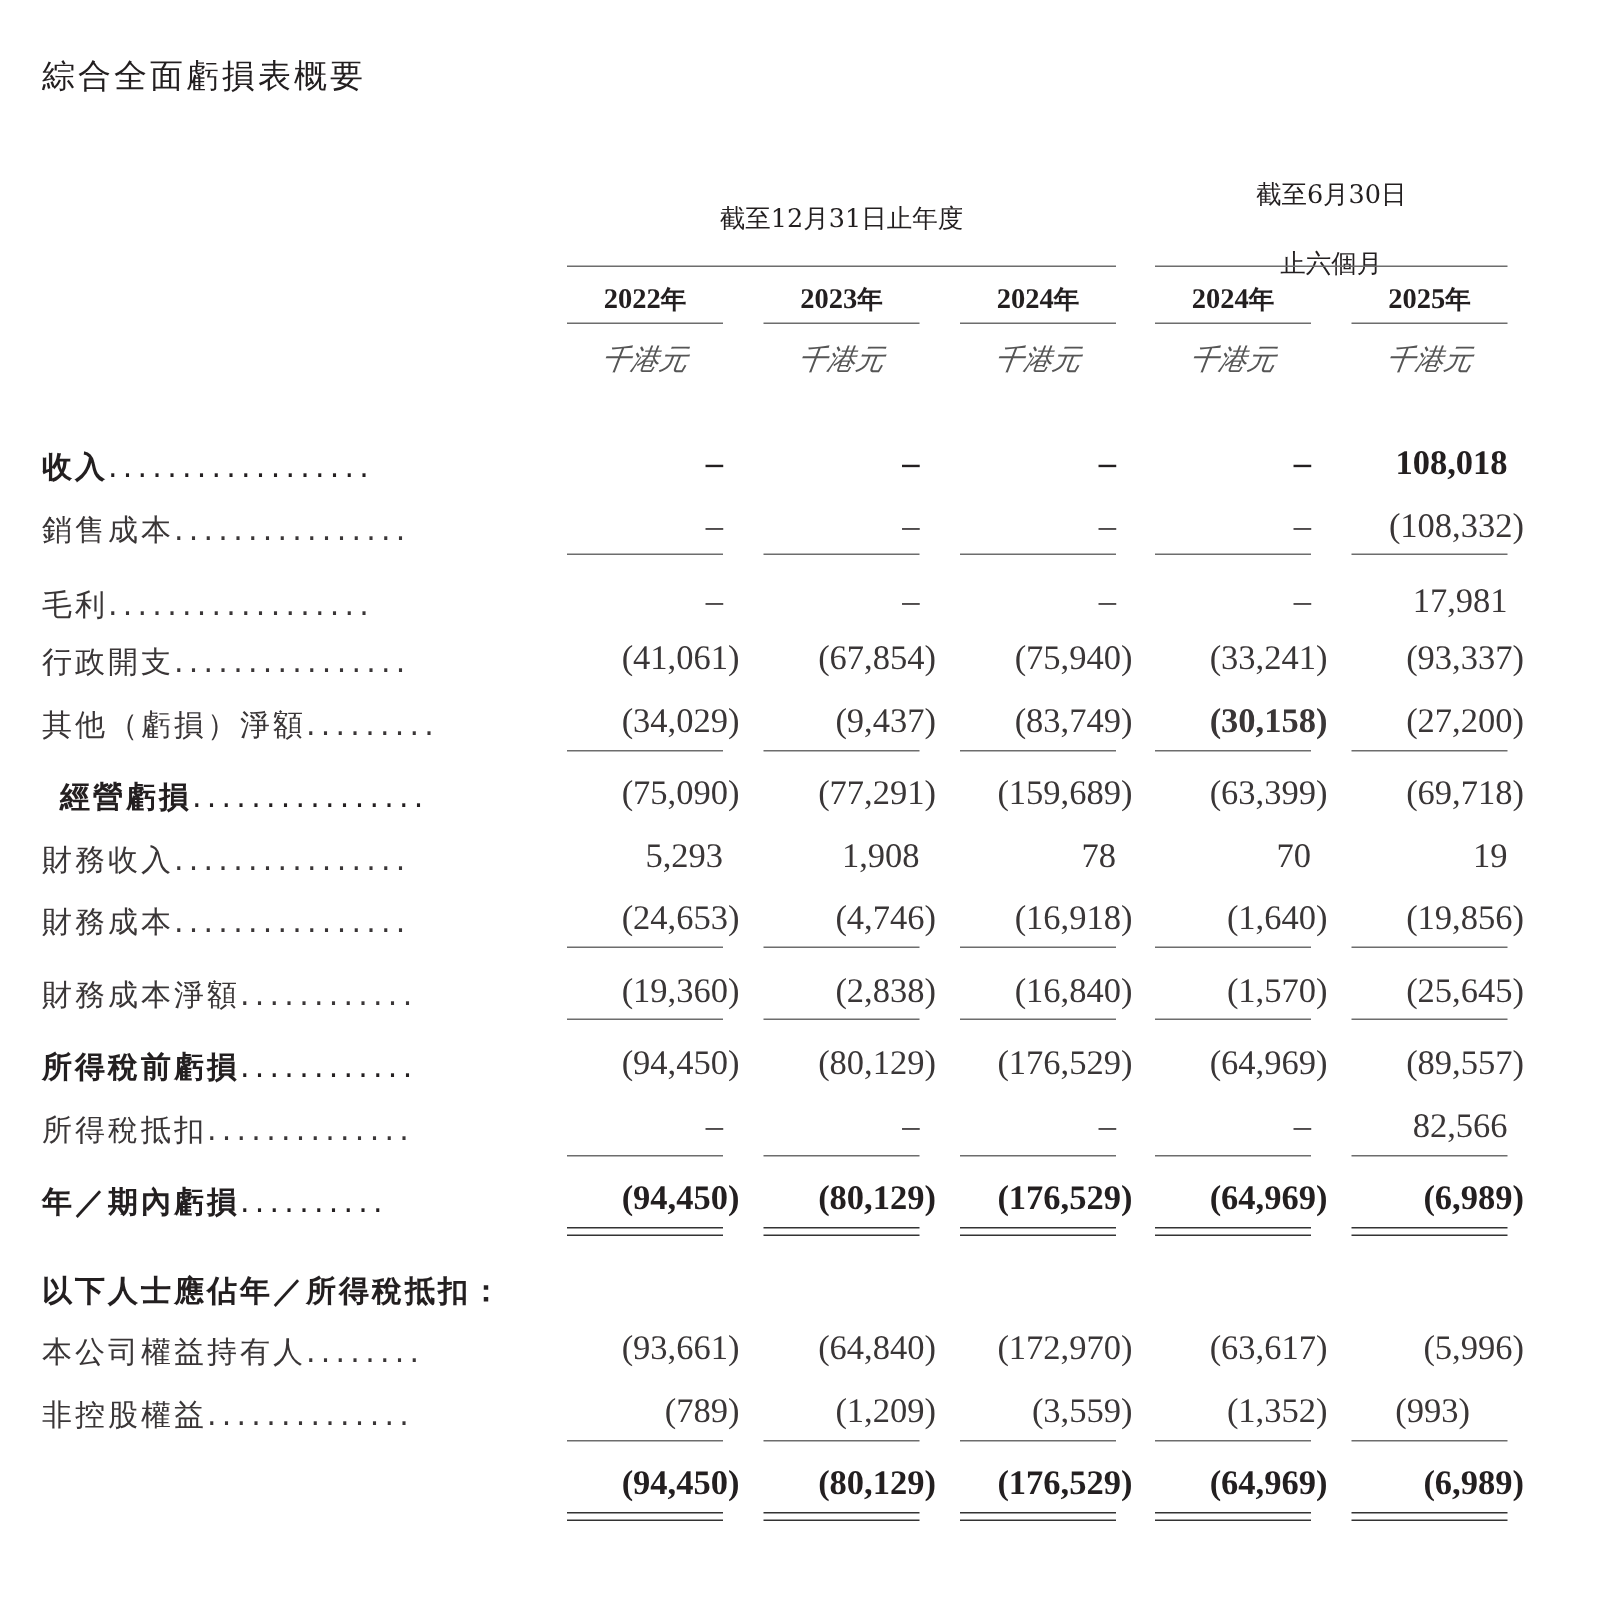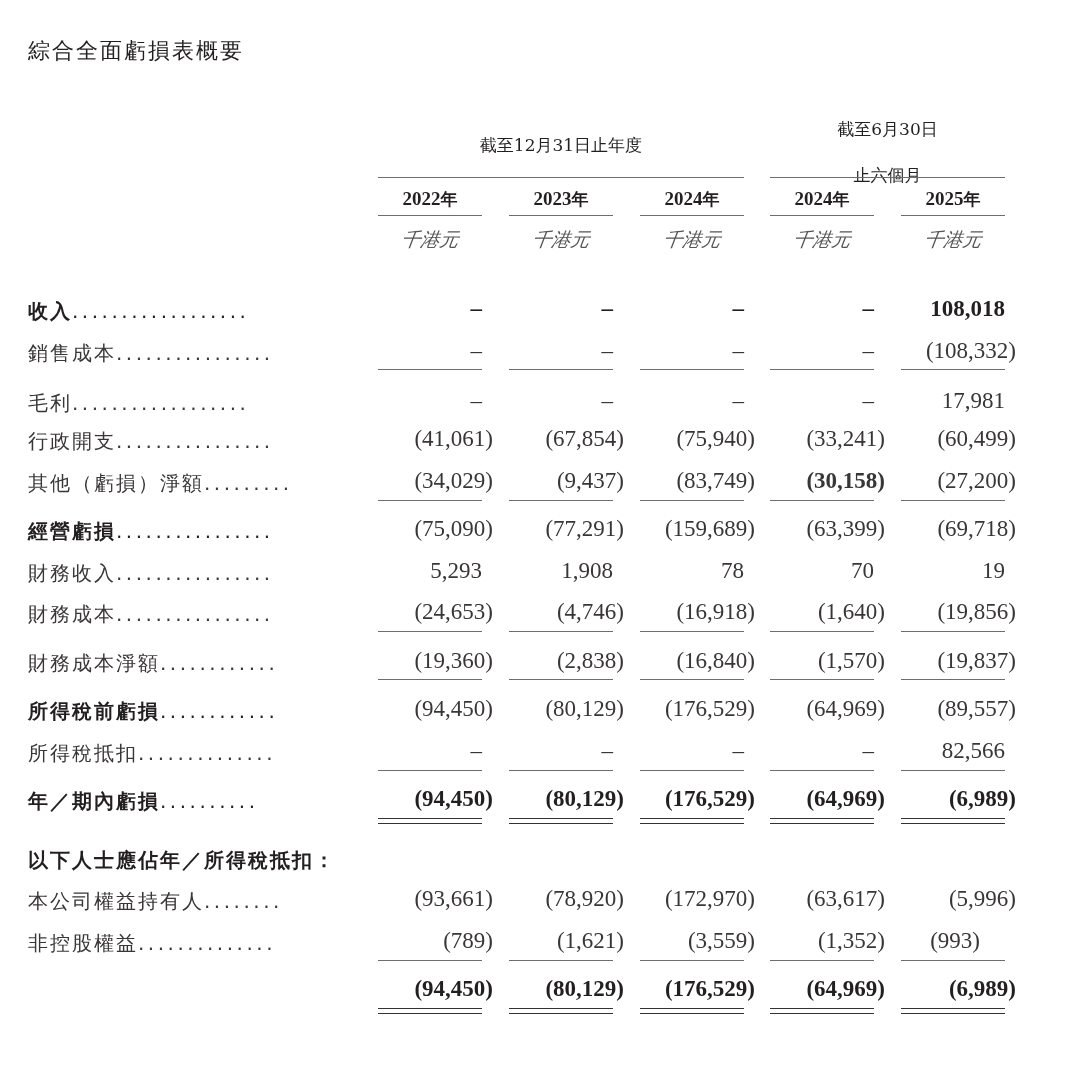--- a/index.html
+++ b/index.html
@@ -89,37 +89,37 @@
         <div class="val" style="left: 604px; top: 388px;">–</div>
         <div class="val" style="left: 734px; top: 388px;">–</div>
         <div class="val" style="left: 865px; top: 388px;">17,981</div>
       </div>
       <div>
         <div class="lbl" style="top: 428px;"><span>行政開支</span><span class="dots">................</span></div>
         <div class="val" style="left: 353px; top: 426px;">(41,061)</div>
         <div class="val" style="left: 484px; top: 426px;">(67,854)</div>
         <div class="val" style="left: 615px; top: 426px;">(75,940)</div>
         <div class="val" style="left: 745px; top: 426px;">(33,241)</div>
-        <div class="val" style="left: 876px; top: 426px;">(60,499)</div>
+        <div class="val" style="left: 876px; top: 426px;">(93,337)</div>
       </div>
       <div>
         <div class="lbl" style="top: 470px;"><span>其他（虧損）淨額</span><span class="dots">.........</span></div>
         <div class="val" style="left: 353px; top: 468px;">(34,029)</div>
         <div class="val" style="left: 484px; top: 468px;">(9,437)</div>
         <div class="val" style="left: 615px; top: 468px;">(83,749)</div>
         <div class="val" style="left: 745px; top: 468px; font-weight: bold;">(30,158)</div>
         <div class="val" style="left: 876px; top: 468px;">(27,200)</div>
         <div class="rule" style="left: 378px; top: 500px; width: 104px;"></div>
         <div class="rule" style="left: 509px; top: 500px; width: 104px;"></div>
         <div class="rule" style="left: 640px; top: 500px; width: 104px;"></div>
         <div class="rule" style="left: 770px; top: 500px; width: 104px;"></div>
         <div class="rule" style="left: 901px; top: 500px; width: 104px;"></div>
       </div>
       <div>
-        <div class="lbl b" style="top: 518px;"><span>經營虧損</span><span class="dots">................</span></div>
+        <div class="lbl b" style="top: 518px; margin-left: 12px;"><span>經營虧損</span><span class="dots">................</span></div>
         <div class="val" style="left: 353px; top: 516px;">(75,090)</div>
         <div class="val" style="left: 484px; top: 516px;">(77,291)</div>
         <div class="val" style="left: 615px; top: 516px;">(159,689)</div>
         <div class="val" style="left: 745px; top: 516px;">(63,399)</div>
         <div class="val" style="left: 876px; top: 516px;">(69,718)</div>
       </div>
       <div>
         <div class="lbl" style="top: 560px;"><span>財務收入</span><span class="dots">................</span></div>
         <div class="val" style="left: 342px; top: 558px;">5,293</div>
         <div class="val" style="left: 473px; top: 558px;">1,908</div>
@@ -139,21 +139,21 @@
         <div class="rule" style="left: 640px; top: 631px; width: 104px;"></div>
         <div class="rule" style="left: 770px; top: 631px; width: 104px;"></div>
         <div class="rule" style="left: 901px; top: 631px; width: 104px;"></div>
       </div>
       <div>
         <div class="lbl" style="top: 650px;"><span>財務成本淨額</span><span class="dots">............</span></div>
         <div class="val" style="left: 353px; top: 648px;">(19,360)</div>
         <div class="val" style="left: 484px; top: 648px;">(2,838)</div>
         <div class="val" style="left: 615px; top: 648px;">(16,840)</div>
         <div class="val" style="left: 745px; top: 648px;">(1,570)</div>
-        <div class="val" style="left: 876px; top: 648px;">(19,837)</div>
+        <div class="val" style="left: 876px; top: 648px;">(25,645)</div>
         <div class="rule" style="left: 378px; top: 679px; width: 104px;"></div>
         <div class="rule" style="left: 509px; top: 679px; width: 104px;"></div>
         <div class="rule" style="left: 640px; top: 679px; width: 104px;"></div>
         <div class="rule" style="left: 770px; top: 679px; width: 104px;"></div>
         <div class="rule" style="left: 901px; top: 679px; width: 104px;"></div>
       </div>
       <div>
         <div class="lbl b" style="top: 698px;"><span>所得稅前虧損</span><span class="dots">............</span></div>
         <div class="val" style="left: 353px; top: 696px;">(94,450)</div>
         <div class="val" style="left: 484px; top: 696px;">(80,129)</div>
@@ -185,29 +185,29 @@
         <div class="dbl" style="left: 509px; top: 818px; width: 104px;"></div>
         <div class="dbl" style="left: 640px; top: 818px; width: 104px;"></div>
         <div class="dbl" style="left: 770px; top: 818px; width: 104px;"></div>
         <div class="dbl" style="left: 901px; top: 818px; width: 104px;"></div>
       </div>
       <div>
         <div class="lbl b" style="top: 847px;"><span>以下人士應佔年／所得稅抵扣：</span></div>
         <div>
           <div class="lbl" style="top: 888px;"><span>本公司權益持有人</span><span class="dots">........</span></div>
           <div class="val" style="left: 353px; top: 886px;">(93,661)</div>
-          <div class="val" style="left: 484px; top: 886px;">(78,920)</div>
+          <div class="val" style="left: 484px; top: 886px;">(64,840)</div>
           <div class="val" style="left: 615px; top: 886px;">(172,970)</div>
           <div class="val" style="left: 745px; top: 886px;">(63,617)</div>
           <div class="val" style="left: 876px; top: 886px;">(5,996)</div>
         </div>
         <div>
           <div class="lbl" style="top: 930px;"><span>非控股權益</span><span class="dots">..............</span></div>
           <div class="val" style="left: 353px; top: 928px;">(789)</div>
-          <div class="val" style="left: 484px; top: 928px;">(1,621)</div>
+          <div class="val" style="left: 484px; top: 928px;">(1,209)</div>
           <div class="val" style="left: 615px; top: 928px;">(3,559)</div>
           <div class="val" style="left: 745px; top: 928px;">(1,352)</div>
           <div class="val" style="left: 840px; top: 928px;">(993)</div>
         </div>
         <div class="rule" style="left: 378px; top: 960px; width: 104px;"></div>
         <div class="rule" style="left: 509px; top: 960px; width: 104px;"></div>
         <div class="rule" style="left: 640px; top: 960px; width: 104px;"></div>
         <div class="rule" style="left: 770px; top: 960px; width: 104px;"></div>
         <div class="rule" style="left: 901px; top: 960px; width: 104px;"></div>
         <div>

